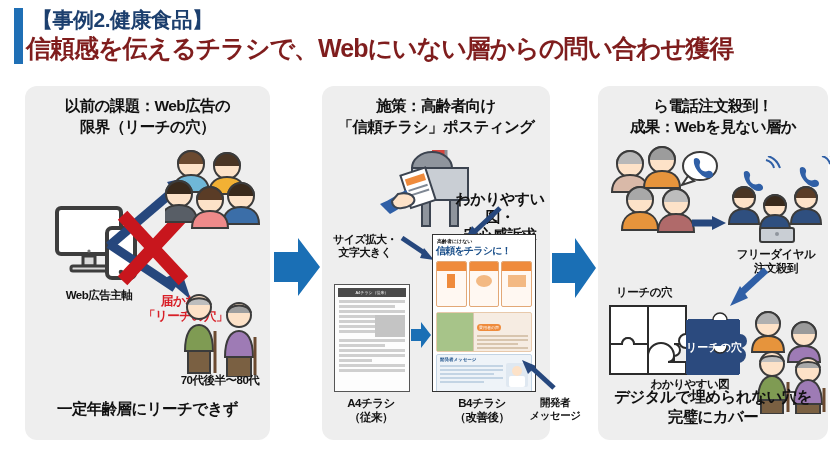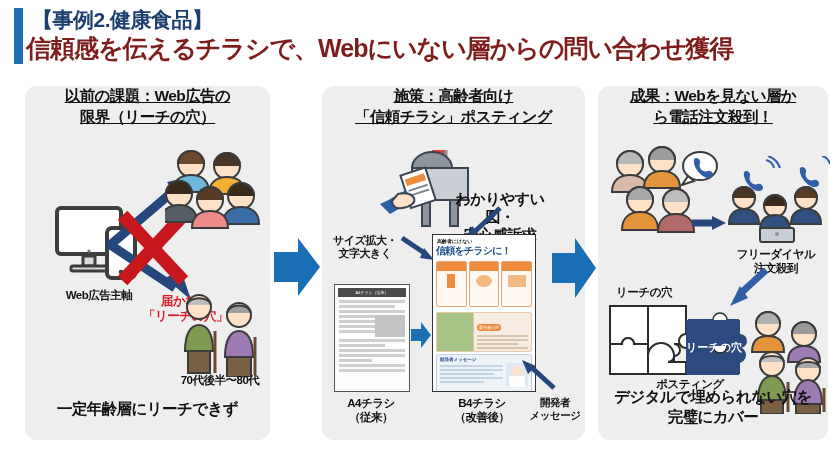--- a/index.html
+++ b/index.html
@@ -27,26 +27,26 @@
     position:absolute;left:26px;top:32px;
     font-size:25px;font-weight:bold;color:#7f1d1d;
     letter-spacing:-1px;white-space:nowrap;
   }
   
   .panel{
     position:absolute;top:86px;height:354px;
     background:#eeeeee;border-radius:12px;
   }
   #panel-1{left:25px;width:245px;}
-  #panel-2{left:322px;width:228px;padding-left:35px;}
+  #panel-2{left:322px;width:228px;}
   #panel-3{left:598px;width:230px;}
   .panel-heading{
-    position:absolute;left:0;width:100%;top:0;
+    position:absolute;left:0;width:100%;top:10px;
     text-align:center;font-size:15.5px;font-weight:bold;color:#111111;
-    line-height:1.34;letter-spacing:-0.6px;text-decoration:underline;
+    line-height:1.34;letter-spacing:-0.6px;
   }
   .panel-footer{
     position:absolute;left:0;width:100%;
     text-align:center;font-weight:bold;color:#111111;
     line-height:1.25;letter-spacing:-0.6px;
   }
   #p1-footer{bottom:22px;font-size:15.5px;}
   #p3-footer{bottom:14px;font-size:15.5px;}
   
   .big-arrow{position:absolute;}
@@ -59,21 +59,21 @@
   
   #p1-device{position:absolute;left:30px;top:120px;}
   #p1-device-label{left:24px;top:203px;width:100px;font-size:11.5px;}
   #p1-young-group{position:absolute;left:140px;top:58px;}
   #p1-elder-pair{position:absolute;left:150px;top:205px;}
   #p1-nodeliver{left:108px;top:208px;width:105px;font-size:12.5px;}
   #p1-age-label{left:140px;top:288px;width:110px;font-size:11.5px;}
   
   #p2-mailbox{position:absolute;left:52px;top:52px;}
   #p2-note-right{left:128px;top:104px;width:100px;font-size:15px;}
-  #p2-note-left{left:2px;top:148px;width:82px;font-size:11px;}
+  #p2-note-left{left:2px;top:148px;width:82px;font-size:11px;font-family:Liberation Mono, monospace;}
   #p2-a4{position:absolute;left:12px;top:198px;width:74px;height:106px;
         background:#fdfdfd;border:1px solid #555;}
   #p2-b4{position:absolute;left:110px;top:148px;width:102px;height:156px;
         background:#ffffff;border:1px solid #333;overflow:hidden;}
   #p2-mid-arrow{position:absolute;left:89px;top:236px;}
   .flyer-cap{font-size:11.5px;font-weight:bold;color:#111;text-align:center;
              position:absolute;line-height:1.25;letter-spacing:-0.5px;}
   #p2-cap-a4{left:6px;top:310px;width:86px;}
   #p2-cap-b4{left:108px;top:310px;width:104px;}
   #p2-cap-dev{left:196px;top:306px;width:64px;font-size:10.5px;}
@@ -348,22 +348,22 @@
 </div>
 
 <div class="big-arrow" id="arrow-2-3">
   <svg width="44" height="60" viewBox="0 0 44 60">
     <polygon points="0,15 23,15 23,0 44,30 23,60 23,45 0,45" fill="#1a6fb5"></polygon>
   </svg>
 </div>
 
 <div class="panel" id="panel-3">
   <div class="panel-heading">
+    <div>ら電話注文殺到！</div>
     <div>成果：Webを見ない層か</div>
-    <div>ら電話注文殺到！</div>
   </div>
 
   <div id="p3-callers">
     <svg width="110" height="92" viewBox="0 0 110 92">
       <g stroke="#3b3b3b" stroke-width="2">
         <g>
             <circle cx="20" cy="20" r="13" fill="#fde2c8"></circle>
             <path d="M7 20a13 13 0 0126 0" fill="#b8b8b8"></path>
             <path d="M2 48c0-12 8-17 18-17s18 5 18 17z" fill="#d9b9a8"></path>
           </g>
@@ -455,21 +455,21 @@
       <path d="M80 16h18a7 7 0 010 14h-18v12a7 7 0 010 14v14h50V58a7 7 0 000-14V16H92" fill="#2b4a7e" stroke="#2b4a7e" stroke-width="2"></path>
       <rect x="78" y="16" width="54" height="54" fill="#2b4a7e"></rect>
       <path d="M78 30a7 7 0 000 14" fill="#ffffff" stroke="#2b2b2b" stroke-width="2"></path>
       <path d="M105 16a7 7 0 0114 0" fill="#ffffff" stroke="#2b2b2b" stroke-width="1.5"></path>
       <path d="M105 70a7 7 0 0114 0" fill="#ffffff" stroke="#2b2b2b" stroke-width="1.5" transform="translate(0,-14) scale(1,-1) translate(0,-126)"></path>
       <path d="M132 30a7 7 0 010 14" fill="#2b4a7e"></path>
       <text x="106" y="47" font-size="11" font-weight="bold" fill="#ffffff" text-anchor="middle" font-family="Liberation Sans, sans-serif">リーチの穴</text>
     </svg>
   </div>
 
-  <div class="lbl" id="p3-posting-label">ポスティング</div>
+  <div class="lbl" id="p3-posting-label">わかりやすい図</div>
 
   <div id="p3-elders">
     <svg width="84" height="106" viewBox="0 0 84 106">
       <g stroke="#3b3b3b" stroke-width="2">
         <g>
             <circle cx="22" cy="16" r="12" fill="#fde2c8"></circle>
             <path d="M10 16a12 12 0 0124 0" fill="#b0b0b0"></path>
             <path d="M6 44c0-12 7-16 16-16s16 4 16 16z" fill="#e6943c"></path>
           </g>
         <g>

